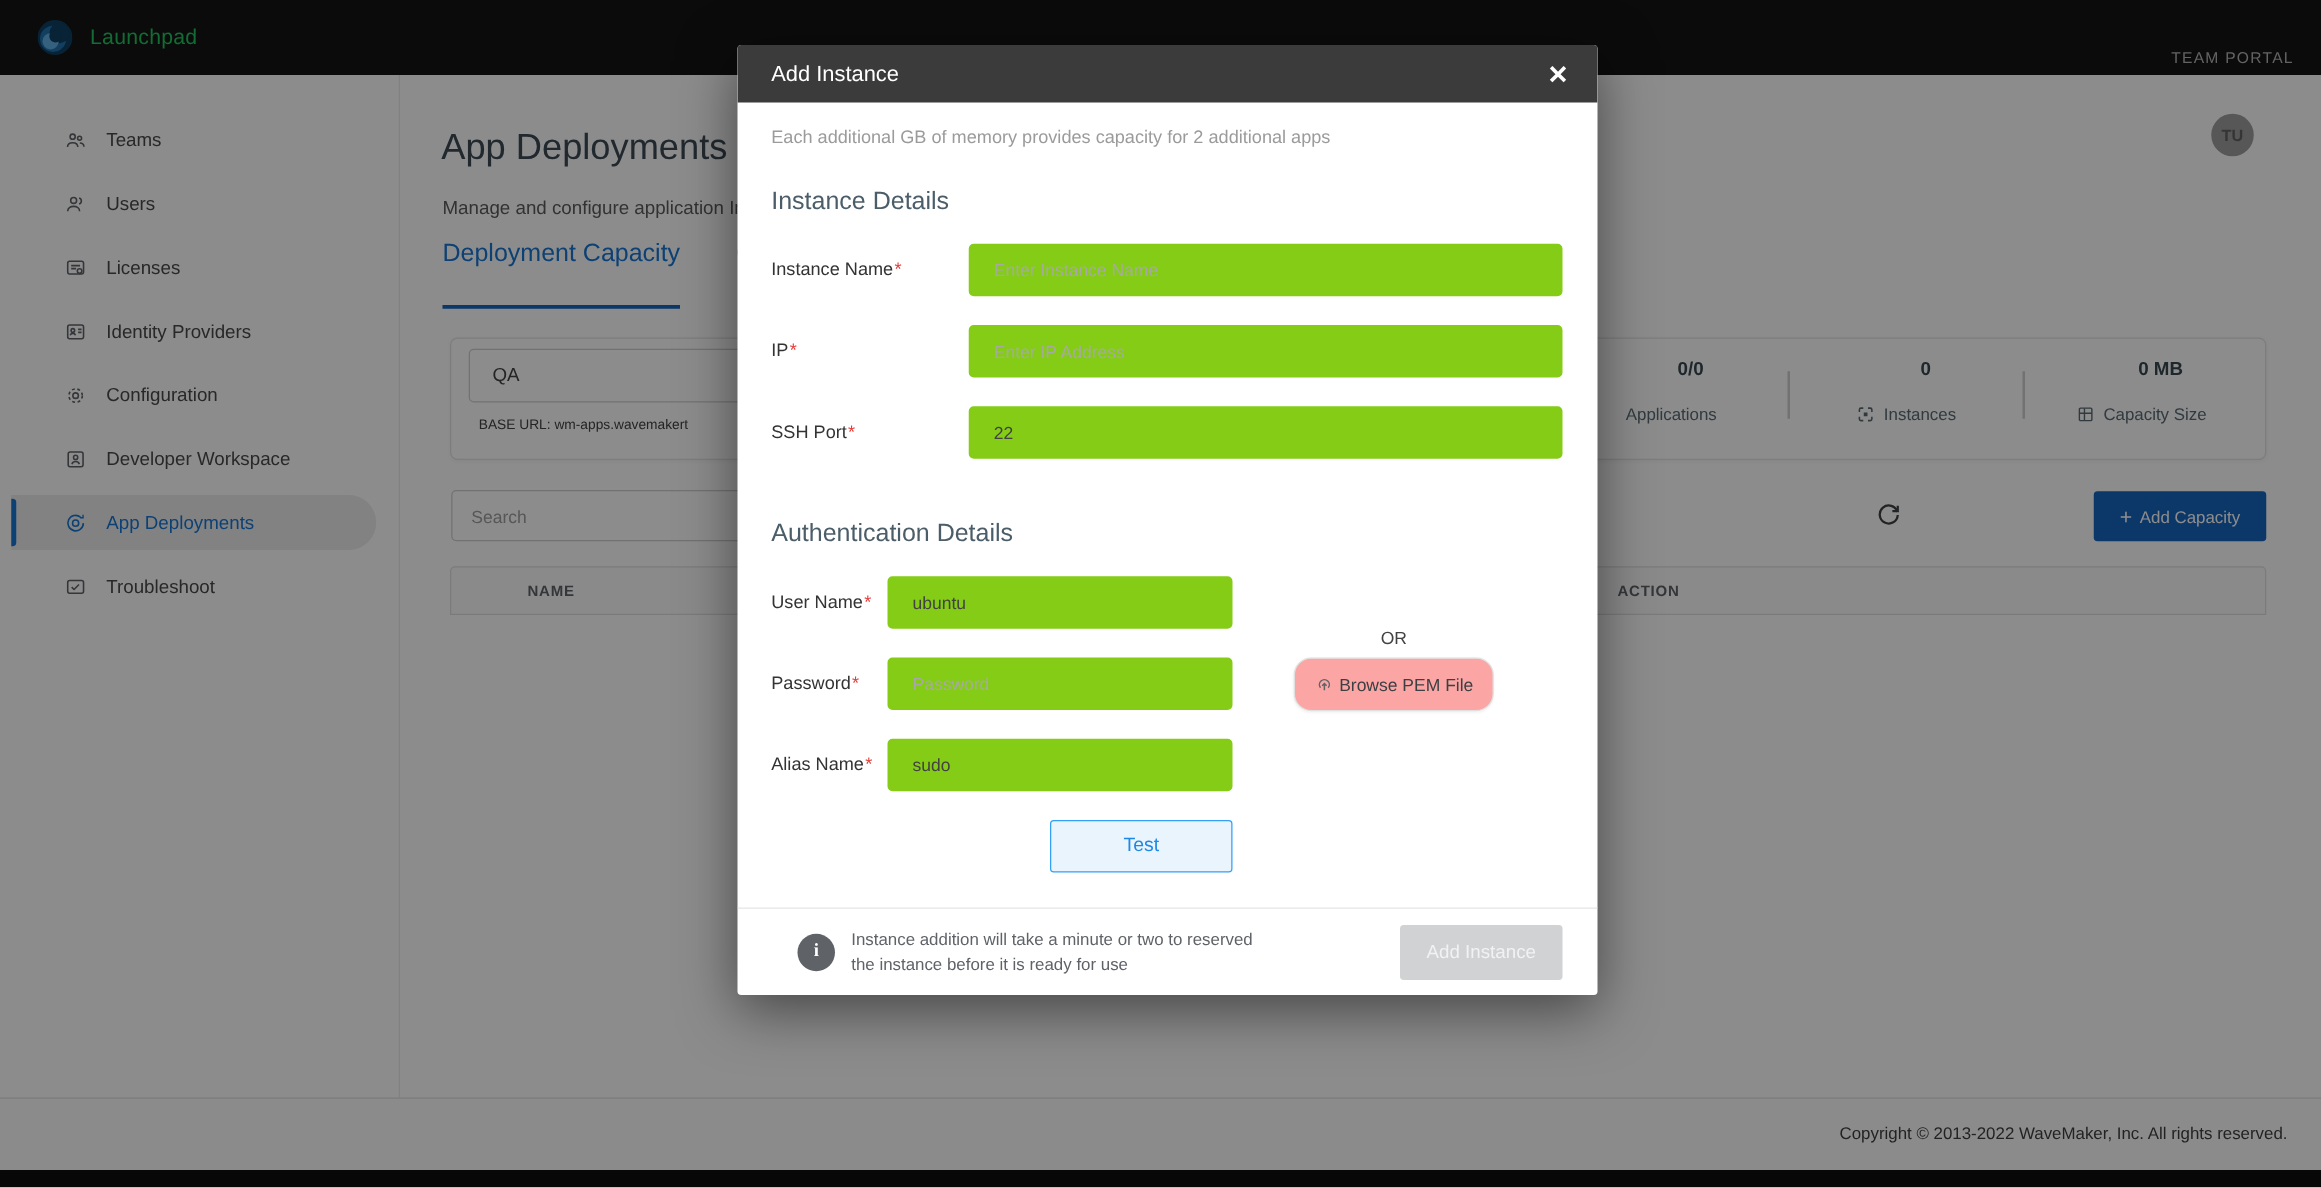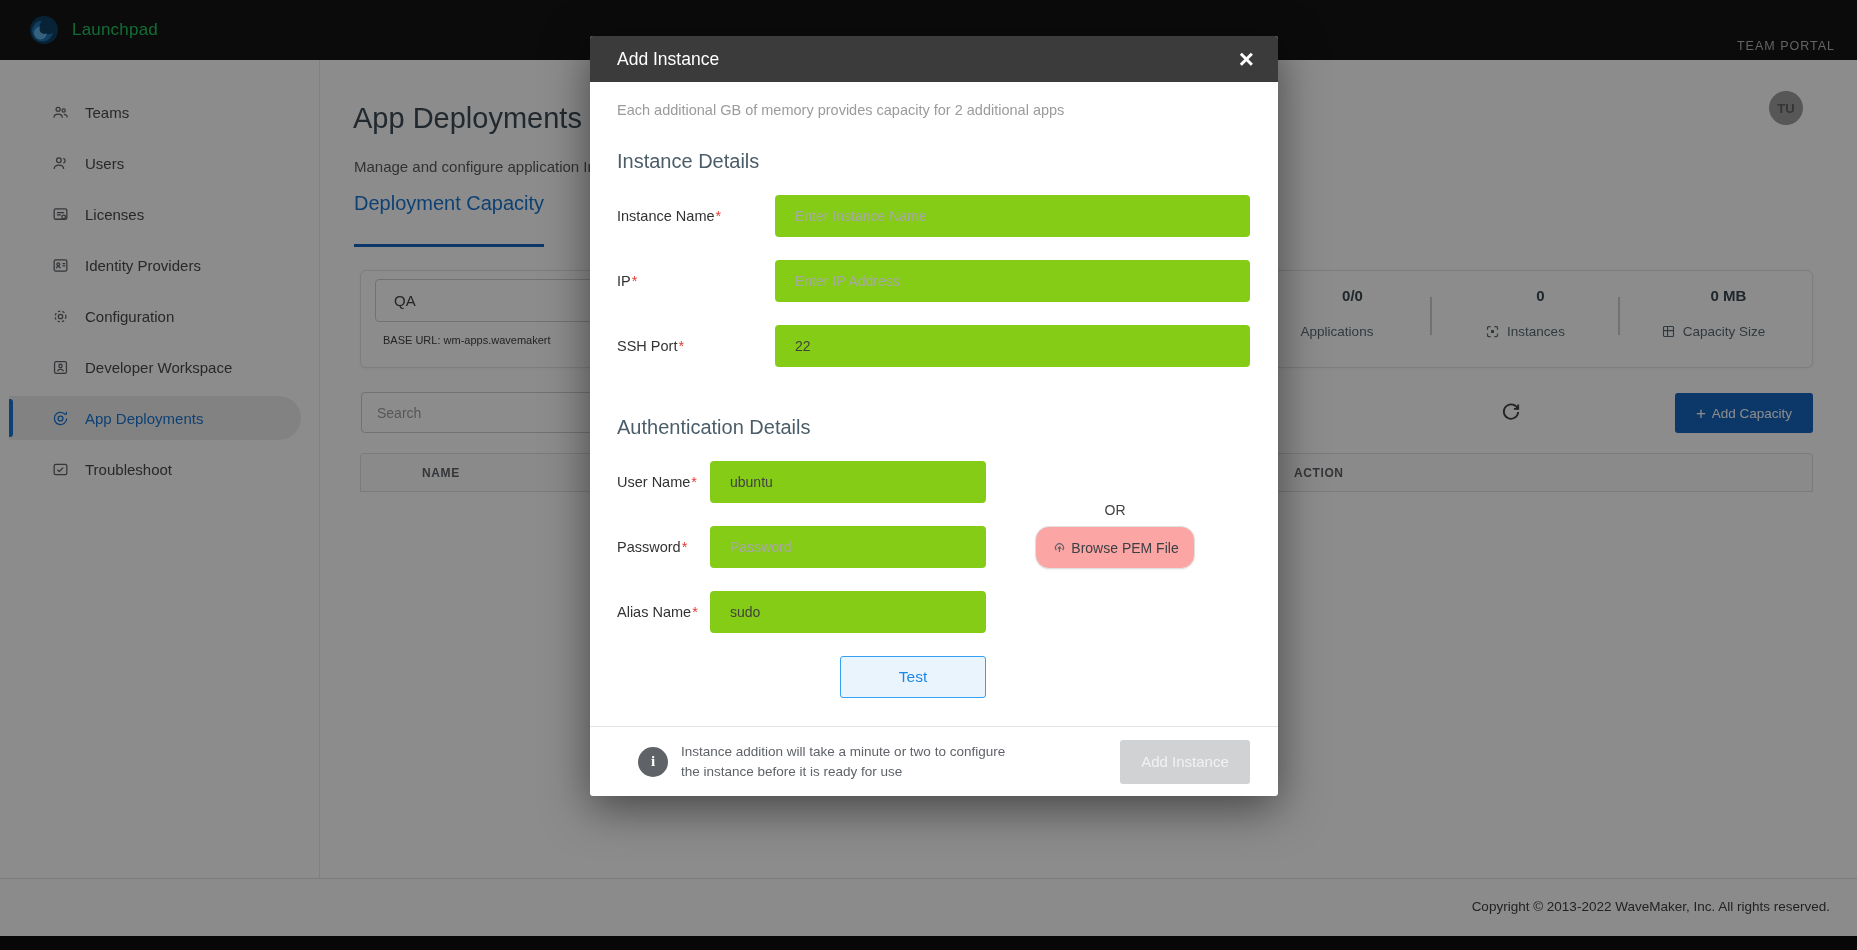--- a/index.html
+++ b/index.html
@@ -323,20 +323,20 @@
           </svg>
       </span>
       <span>Browse PEM File</span>
     </button>
 
     <button class="test-btn">Test</button>
 
     <div class="m-footer">
       <span class="info-icon">i</span>
       <div class="m-note">
-        <div>Instance addition will take a minute or two to configure</div>
+        <div>Instance addition will take a minute or two to reserved</div>
         <div>the instance before it is ready for use</div>
       </div>
       <button class="m-submit" disabled="">Add Instance</button>
     </div>
   </div>
 
 </div>
 
 </body></html>

